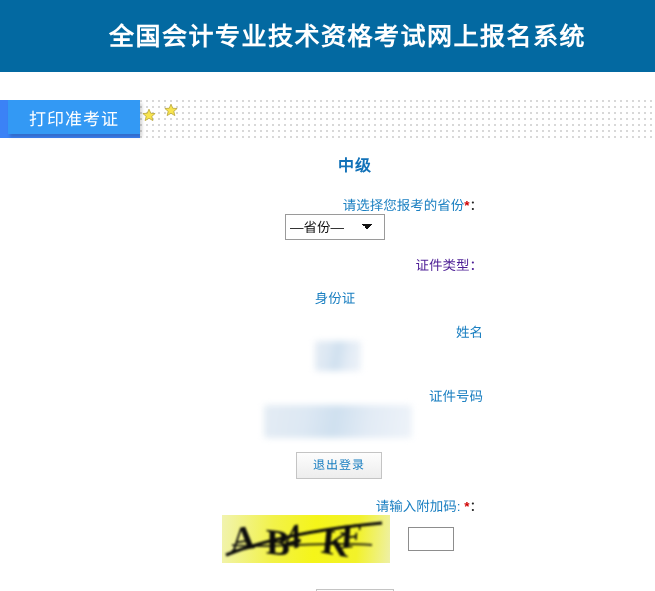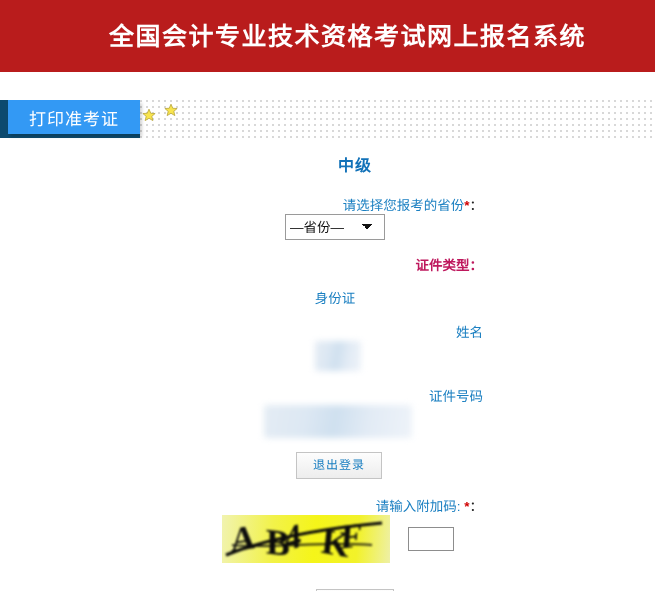--- a/index.html
+++ b/index.html
@@ -14,21 +14,21 @@
     font-family: "Liberation Sans", "DejaVu Sans", sans-serif;
     font-size: 13px;
     color: #333333;
     overflow: hidden;
     position: relative;
   }
 
   
   .site-header {
     height: 72px;
-    background: #b91c1c;
+    background: #0369a1;
     display: flex;
     align-items: center;
     justify-content: center;
     padding-left: 40px;
     box-sizing: border-box;
   }
   .site-title {
     color: #ffffff;
     font-size: 25px;
     font-weight: bold;
@@ -40,21 +40,21 @@
   
   .header-gap {
     height: 28px;
     background: #ffffff;
   }
 
   
   .tab-strip {
     position: relative;
     height: 38px;
-    background: #0c4a6e;
+    background: #3b82f6;
   }
   .tab-dotted-bg {
     position: absolute;
     left: 140px;
     right: 0;
     top: 0;
     height: 38px;
     background-color: #ffffff;
     background-image:
       radial-gradient(circle at 1px 1px, #d8d8d8 0.9px, transparent 1.1px);
@@ -161,22 +161,21 @@
   }
 
   
   .static-value {
     color: #1a7fc1;
     font-size: 13.5px;
     margin-top: 13px;
   }
   
   .row-idtype .f-label {
-    color: #be185d;
-    font-weight: bold;
+    color: #4c1d95;
   }
 
   
   .redacted {
     background: linear-gradient(100deg, #e4ecf4 0%, #dde8f3 28%, #cfe0ef 48%, #e2ebf5 70%, #eef3f9 100%);
     filter: blur(3px);
     border-radius: 2px;
   }
   .redacted-id {
     width: 148px;

